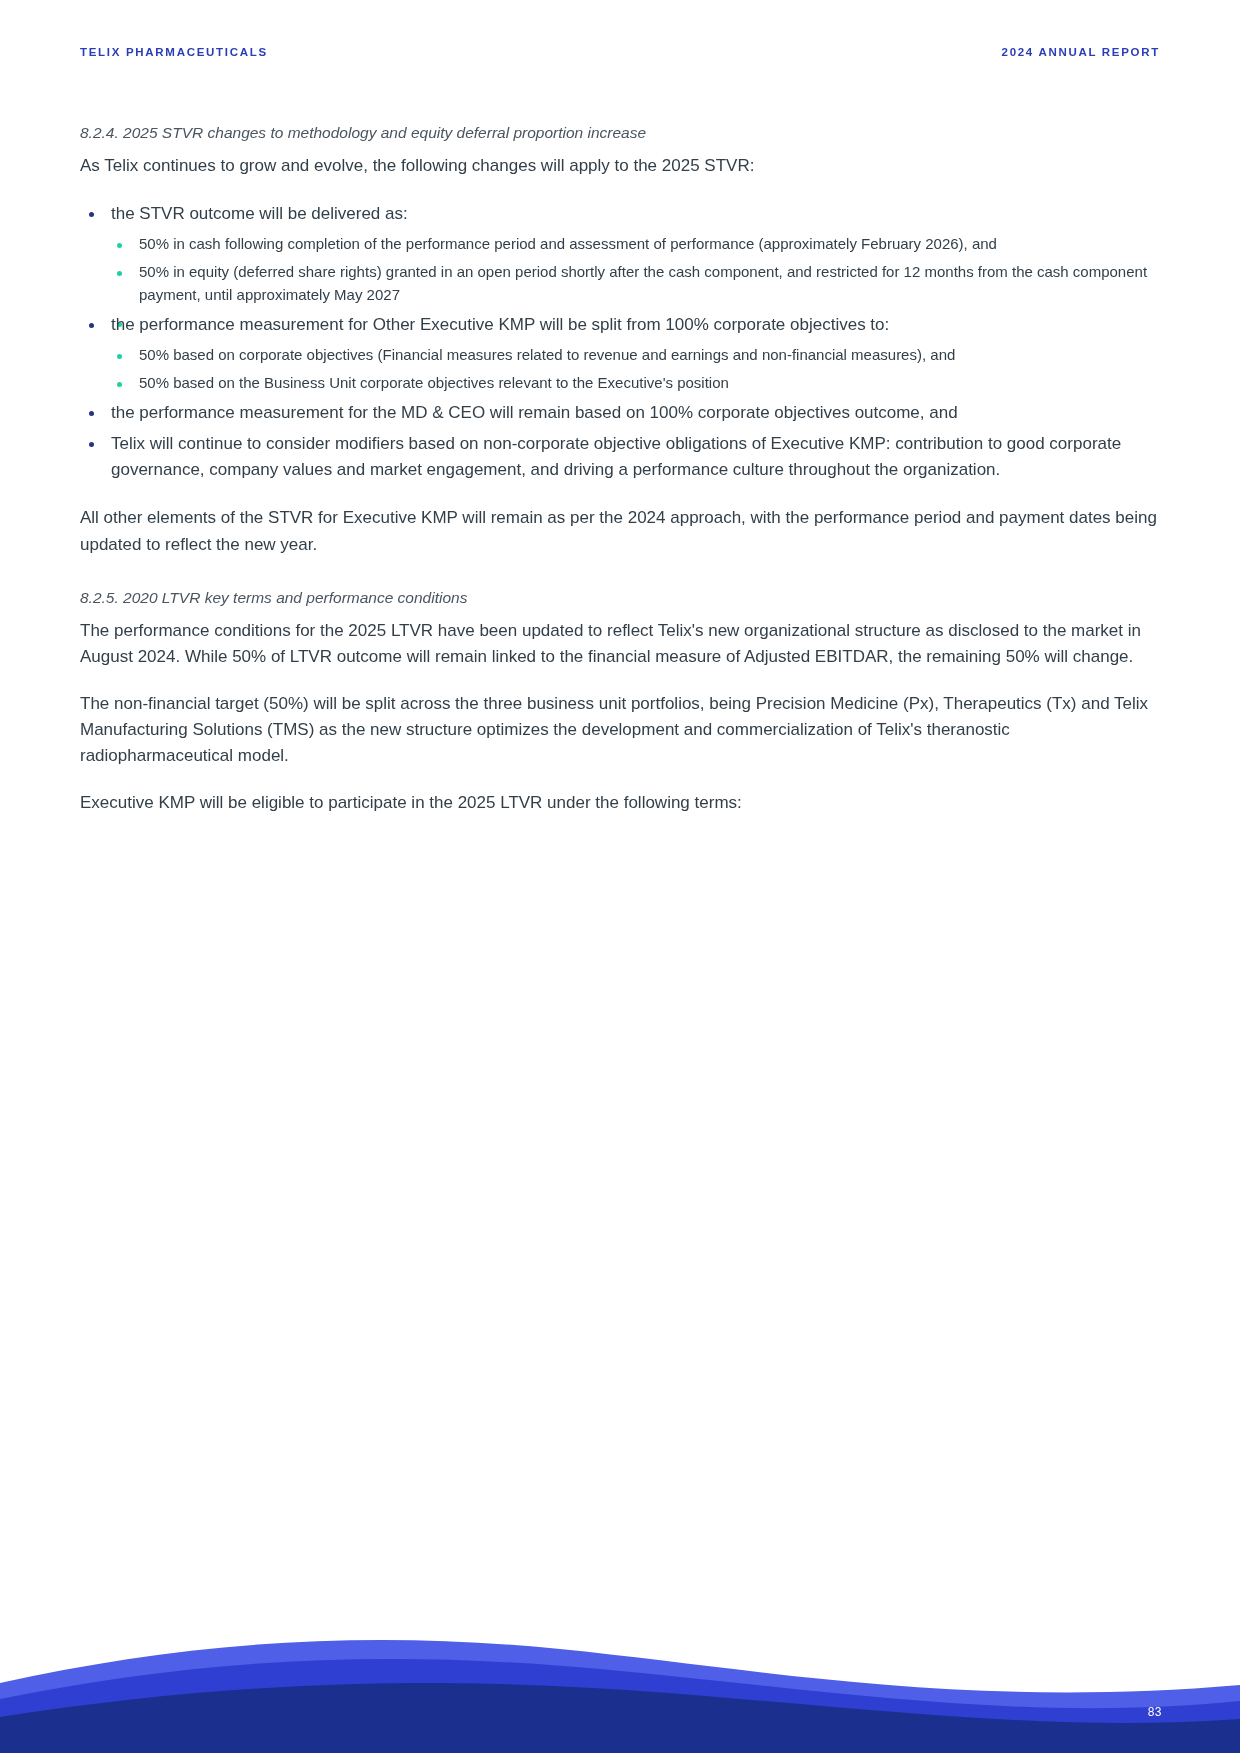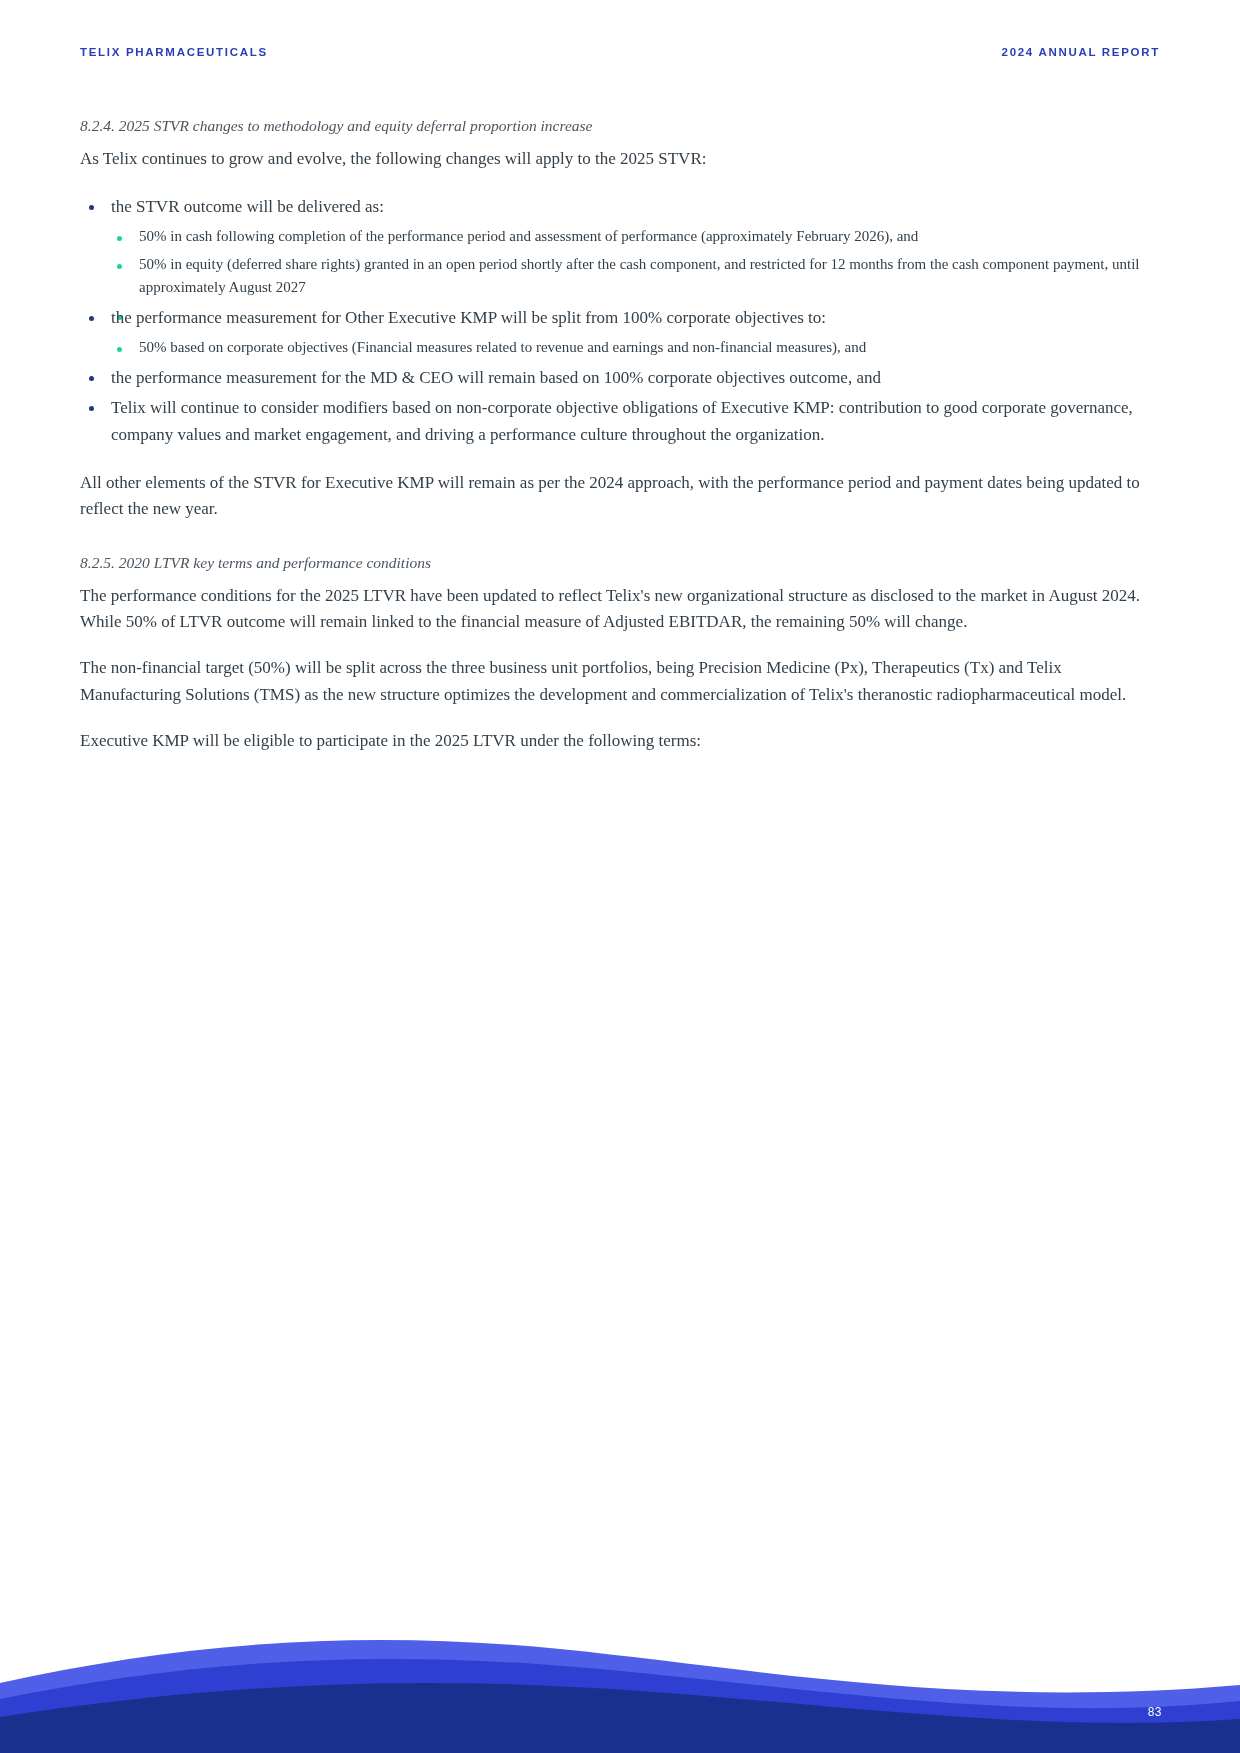--- a/index.html
+++ b/index.html
@@ -38,24 +38,23 @@
     font-size: 11.5px;
     letter-spacing: 1.7px;
     color: #2a3db8;
     font-weight: 600;
     white-space: nowrap;
   }
 
   
   .content {
     position: absolute;
-    top: 116px;
+    top: 123px;
     left: 80px;
     width: 1080px;
-    font-family: Liberation Serif, serif;
   }
 
   h3.section-heading {
     font-size: 15.5px;
     font-style: italic;
     font-weight: 400;
     color: #4a5560;
     margin: 0 0 9px 0;
     line-height: 1.35;
   }
@@ -171,35 +170,39 @@
       <li class="bullet-l1">
         <span class="dot-l1"></span>
         <span>the STVR outcome will be delivered as:</span>
         <ul class="lvl2">
           <li class="bullet-l2">
             <span class="dot-l2"></span>
             <span>50% in cash following completion of the performance period and assessment of performance (approximately February 2026), and</span>
           </li>
           <li class="bullet-l2">
             <span class="dot-l2"></span>
-            <span>50% in equity (deferred share rights) granted in an open period shortly after the cash component, and restricted for 12 months from the cash component payment, until approximately August 2027</span>
+            <span>50% in equity (deferred share rights) granted in an open period shortly after the cash component, and restricted for 12 months from the cash component payment, until approximately May 2027</span>
           </li>
           <li class="bullet-l2">
             <span class="dot-l2"></span>
           </li>
         </ul>
       </li>
 
       <li class="bullet-l1">
         <span class="dot-l1"></span>
         <span>the performance measurement for Other Executive KMP will be split from 100% corporate objectives to:</span>
         <ul class="lvl2">
           <li class="bullet-l2">
             <span class="dot-l2"></span>
             <span>50% based on corporate objectives (Financial measures related to revenue and earnings and non-financial measures), and</span>
+          </li>
+          <li class="bullet-l2">
+            <span class="dot-l2"></span>
+            <span>50% based on the Business Unit corporate objectives relevant to the Executive's position</span>
           </li>
         </ul>
       </li>
 
       <li class="bullet-l1">
         <span class="dot-l1"></span>
         <span>the performance measurement for the MD &amp; CEO will remain based on 100% corporate objectives outcome, and</span>
       </li>
 
       <li class="bullet-l1">

